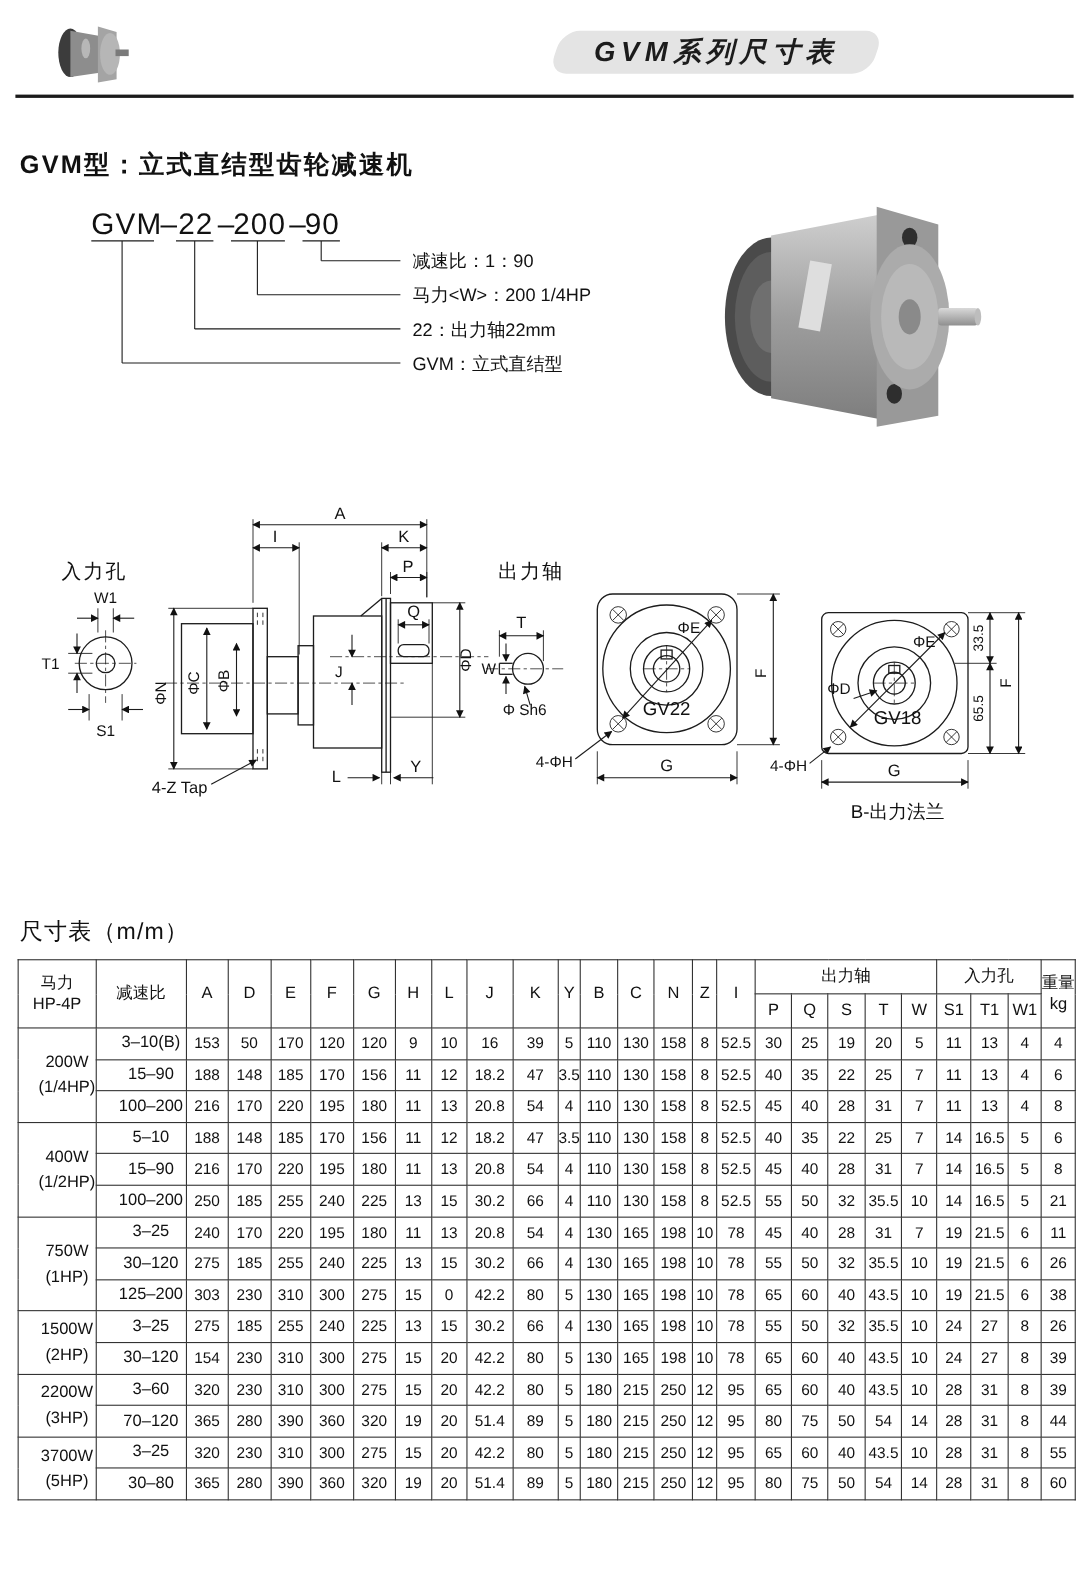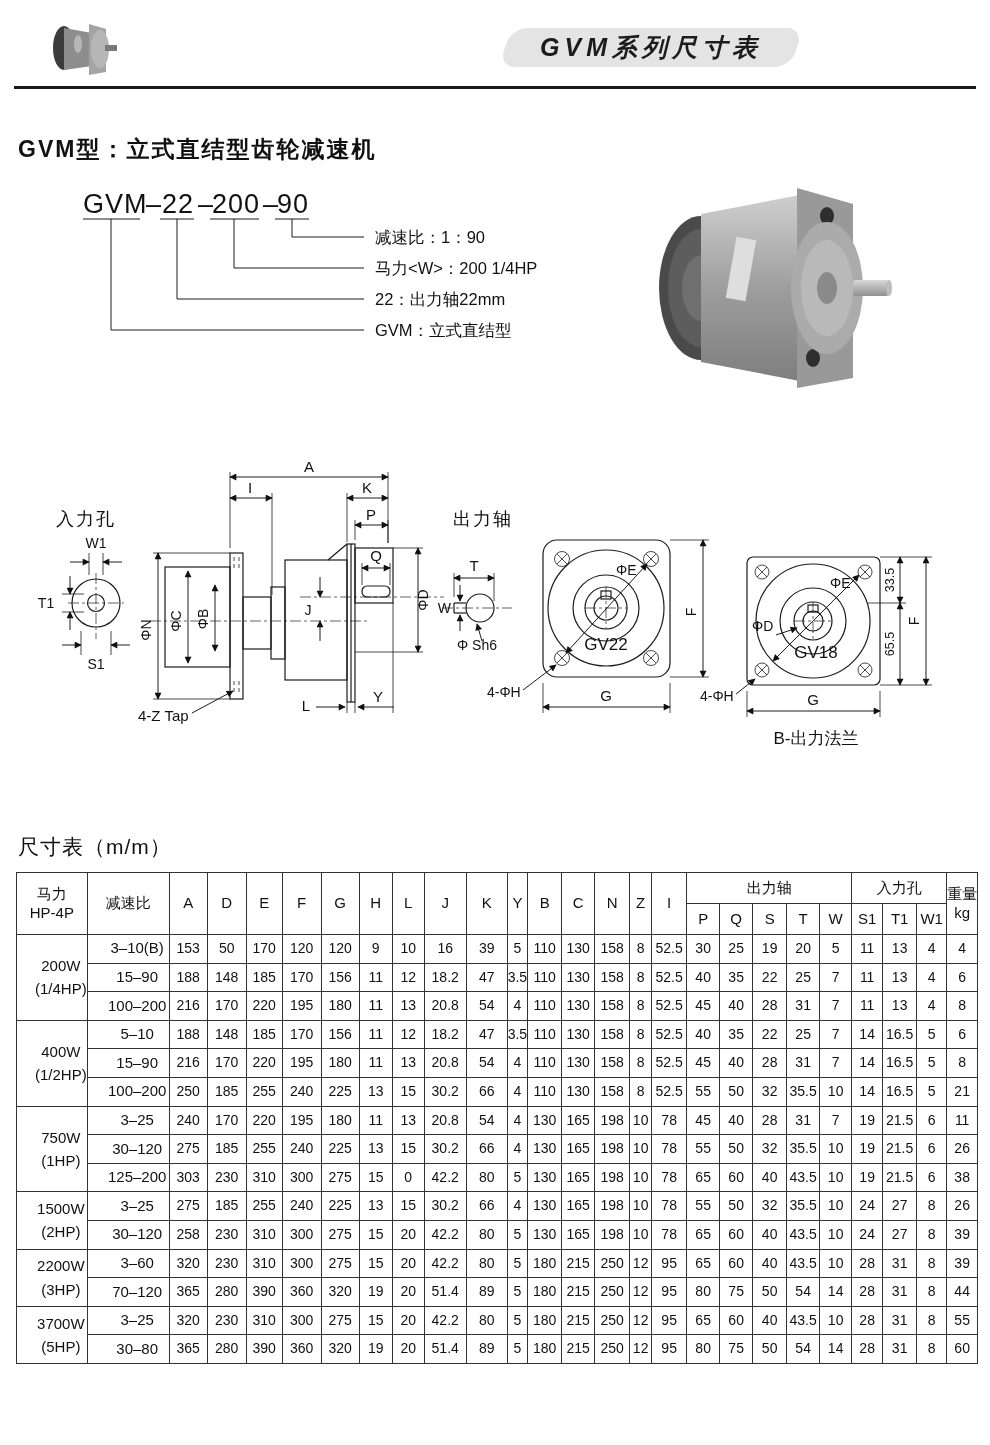--- a/index.html
+++ b/index.html
@@ -666,21 +666,21 @@
           <td>32</td>
           <td>35.5</td>
           <td>10</td>
           <td>24</td>
           <td>27</td>
           <td>8</td>
           <td>26</td>
         </tr>
         <tr>
           <td class="ratio">30–120</td>
-          <td>258</td>
+          <td>154</td>
           <td>230</td>
           <td>310</td>
           <td>300</td>
           <td>275</td>
           <td>15</td>
           <td>20</td>
           <td>42.2</td>
           <td>80</td>
           <td>5</td>
           <td>130</td>

